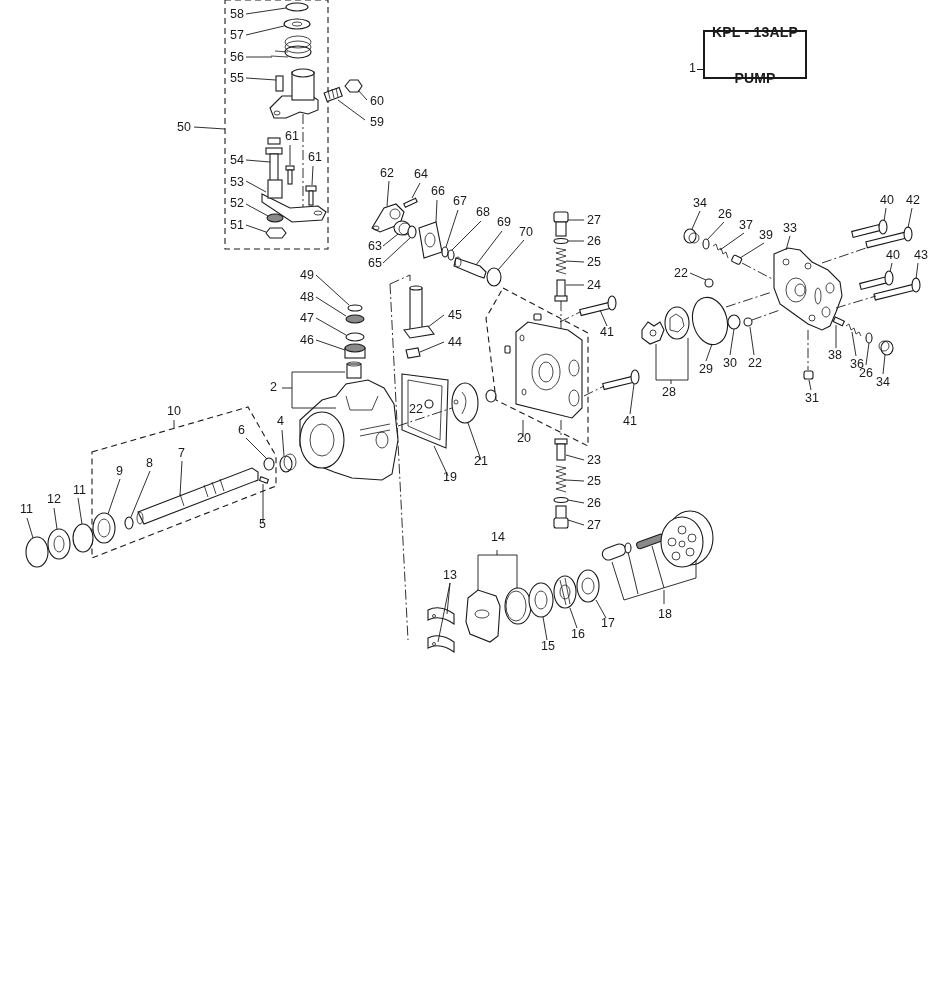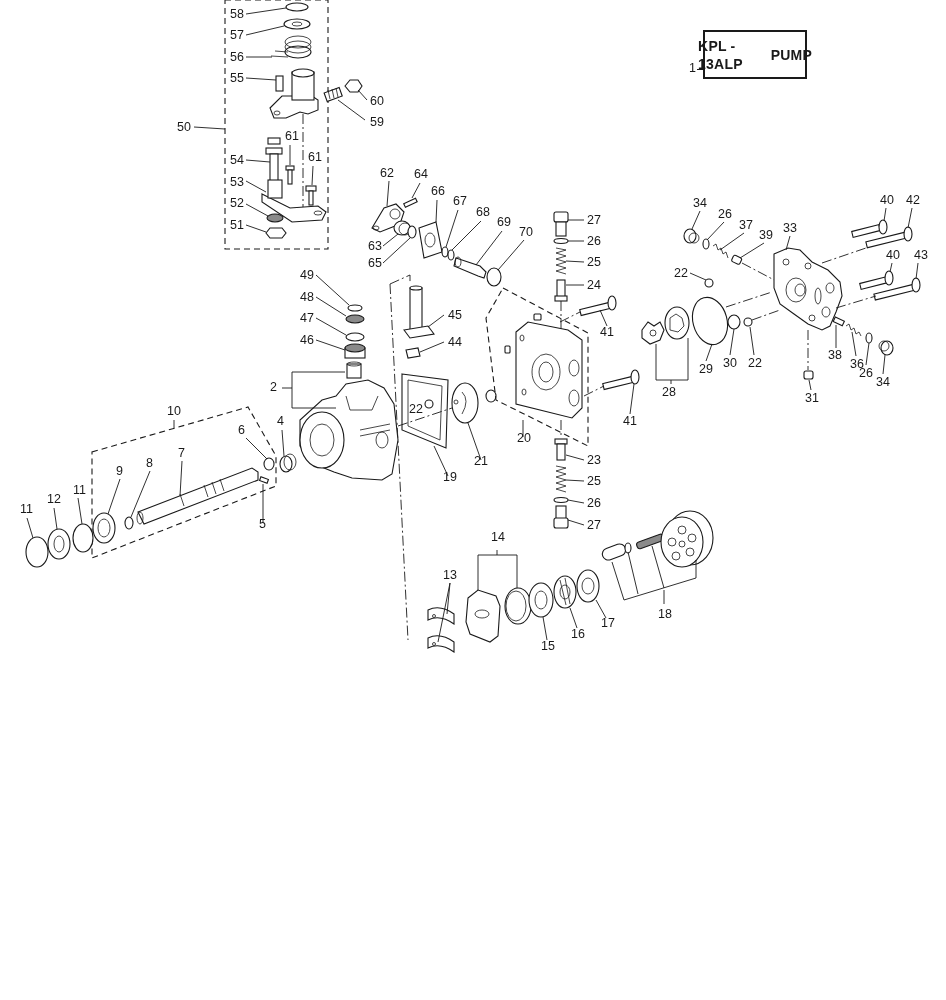--- a/index.html
+++ b/index.html
@@ -5,21 +5,21 @@
   html, body { margin: 0; padding: 0; background: #ffffff; }
   body { width: 946px; height: 1000px; overflow: hidden; position: relative; font-family: "Liberation Sans", sans-serif; }
   #diagram { position: absolute; left: 0; top: 0; width: 946px; height: 1000px; }
   .callout { font-family: "Liberation Sans", sans-serif; font-size: 12.5px; fill: #1a1a1a; }
   .leader { stroke: #1a1a1a; stroke-width: 0.9; fill: none; }
   .part { stroke: #1a1a1a; stroke-width: 1.1; fill: #ffffff; }
   .part-dark { stroke: #1a1a1a; stroke-width: 1.1; fill: #8a8a8a; }
   .thin { stroke: #1a1a1a; stroke-width: 0.8; fill: none; }
   .dash { stroke: #1a1a1a; stroke-width: 1.1; fill: none; stroke-dasharray: 6 4; }
   .chain { stroke: #1a1a1a; stroke-width: 0.9; fill: none; stroke-dasharray: 10 3 2 3; }
-  .title-box { position: absolute; left: 703px; top: 30px; width: 104px; height: 49px; border: 2px solid #1a1a1a; box-sizing: border-box; display: flex; flex-direction: row; align-items: center; justify-content: center; background: #fff; gap: 28px; }
+  .title-box { position: absolute; left: 703px; top: 30px; width: 104px; height: 49px; border: 2px solid #1a1a1a; box-sizing: border-box; display: flex; flex-direction: column; align-items: center; justify-content: center; background: #fff; gap: 28px; }
   .title-line { font-family: "Liberation Sans", sans-serif; font-weight: bold; font-size: 14px; line-height: 18px; color: #1a1a1a; letter-spacing: 0.2px; }
   .title-ref { position: absolute; left: 689px; top: 61px; font-size: 12.5px; color: #1a1a1a; font-family: "Liberation Sans", sans-serif; }
   .title-ref-line { position: absolute; left: 697px; top: 69px; width: 7px; height: 1px; background: #1a1a1a; }
 </style>
 </head>
 <body>
 
 <svg id="diagram" viewBox="0 0 946 1000" xmlns="http://www.w3.org/2000/svg">
 
   <g>

